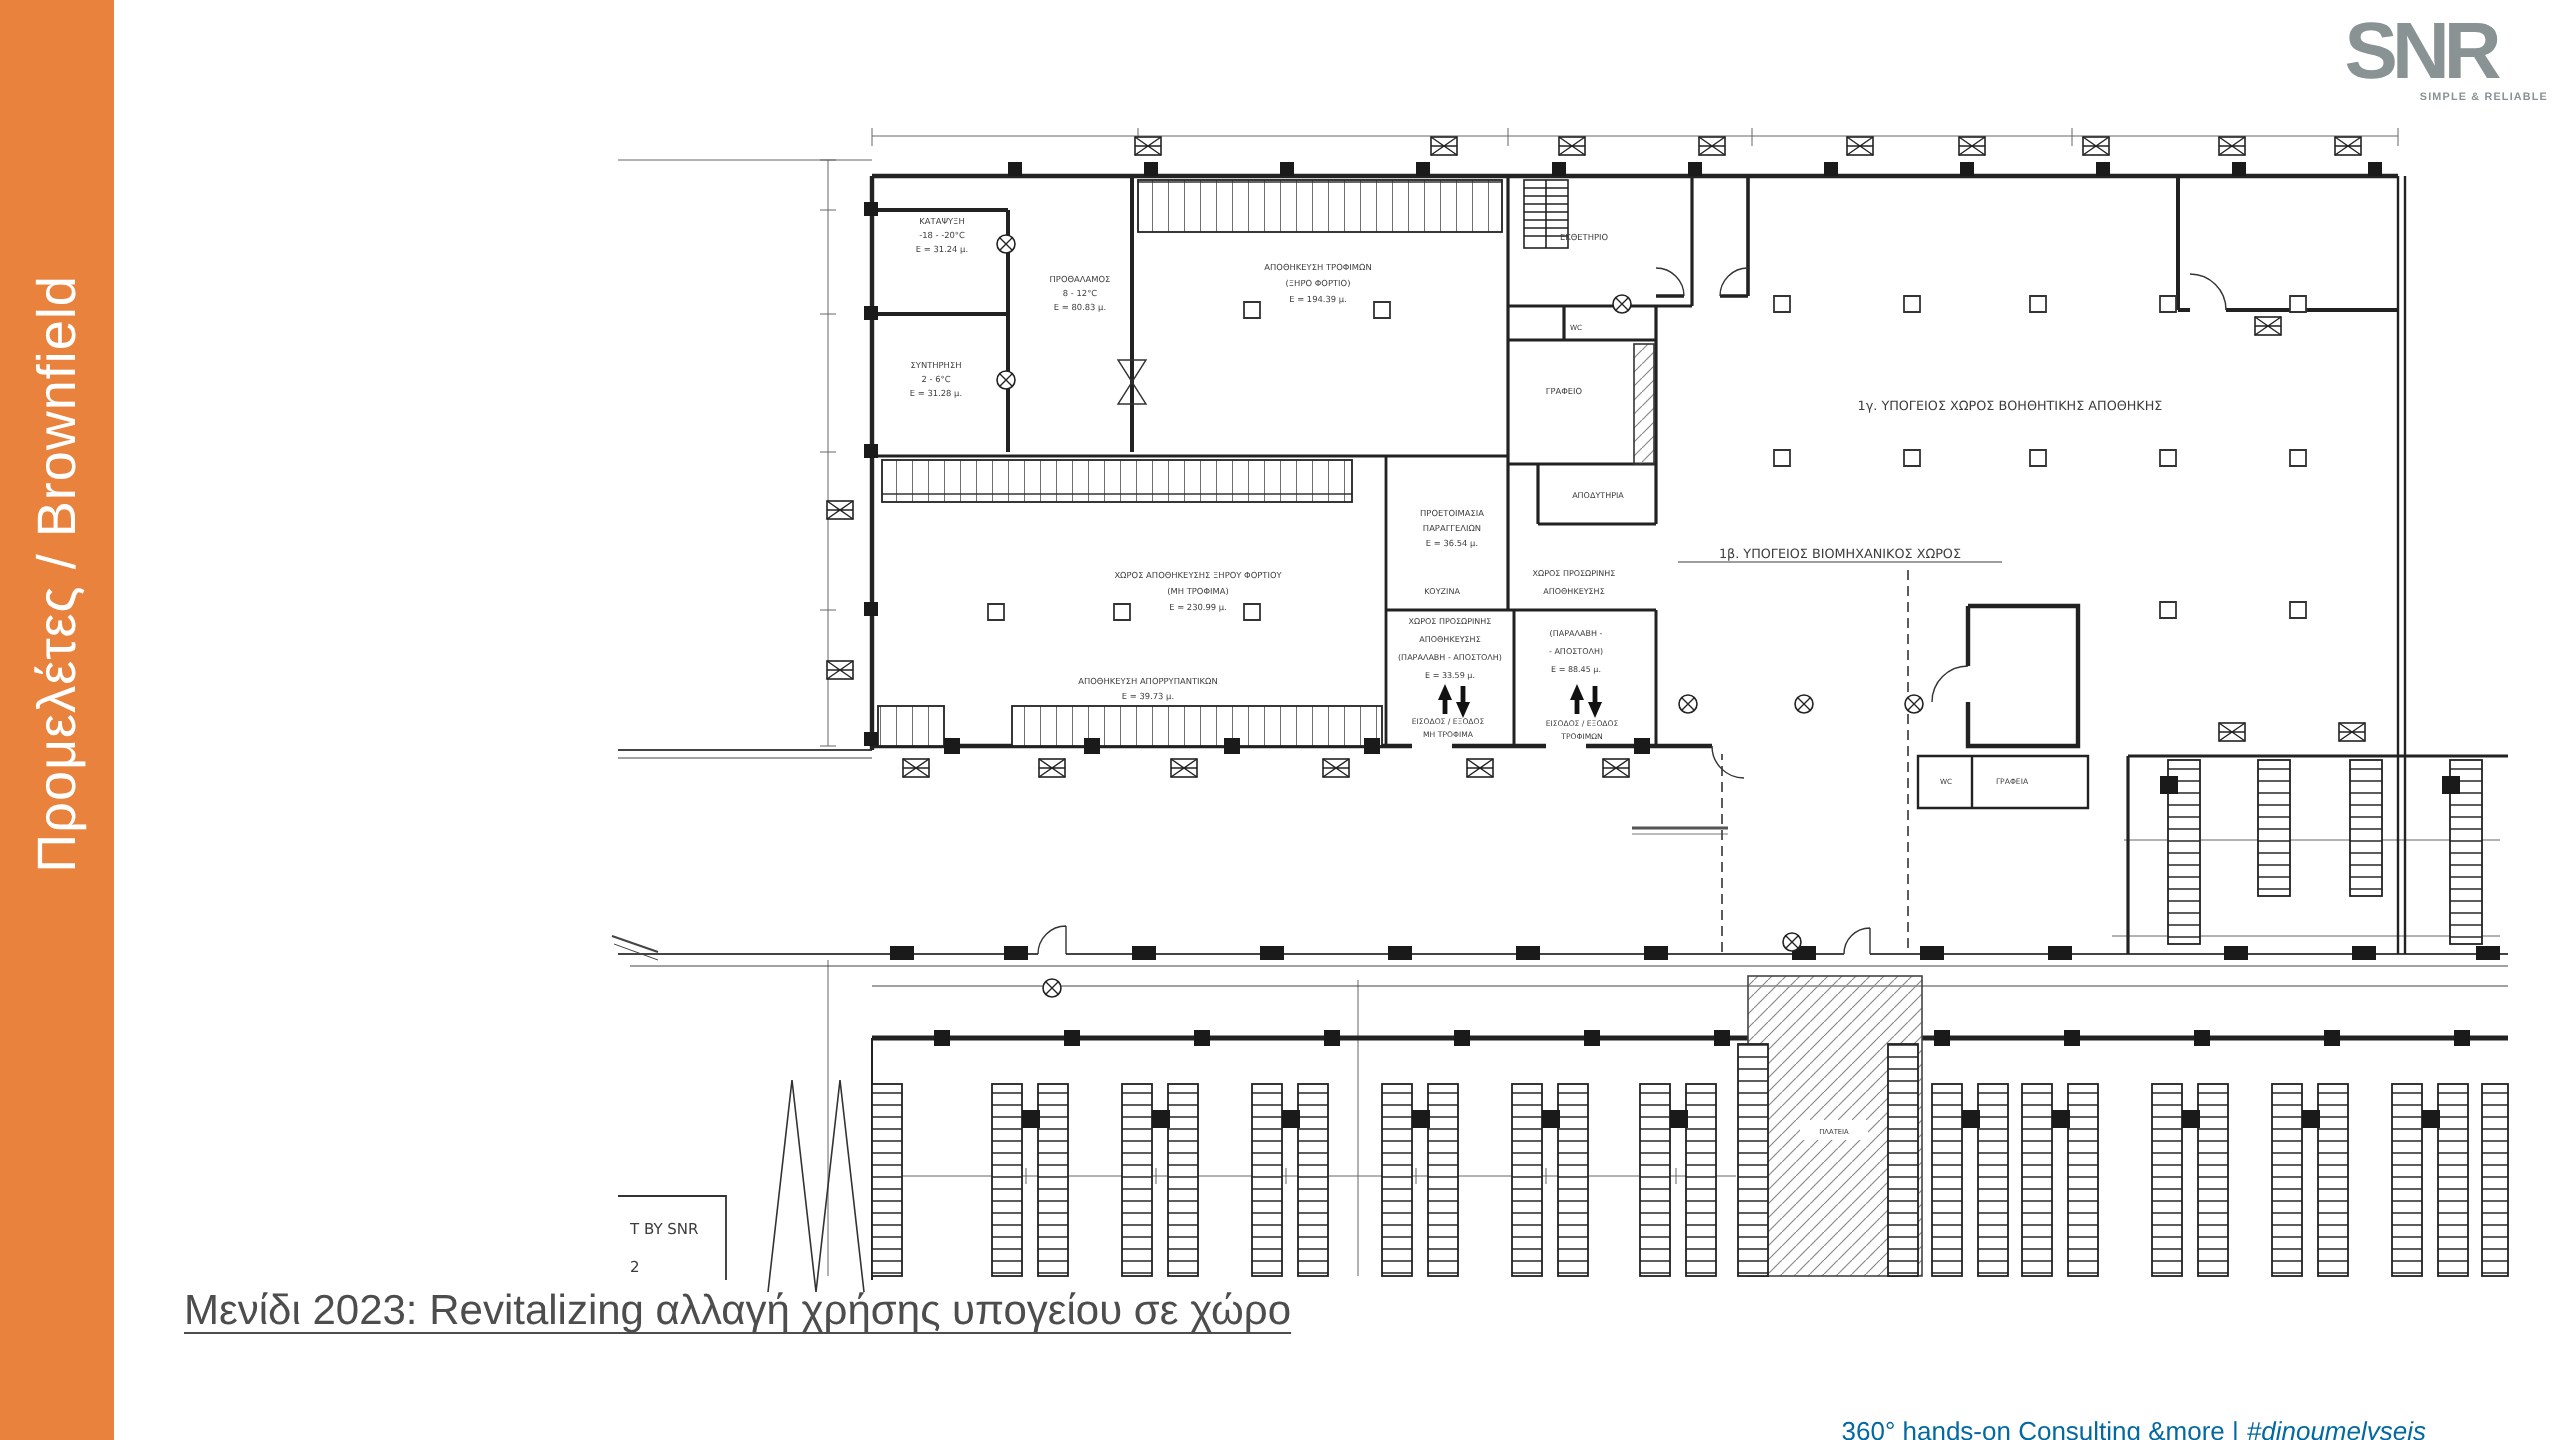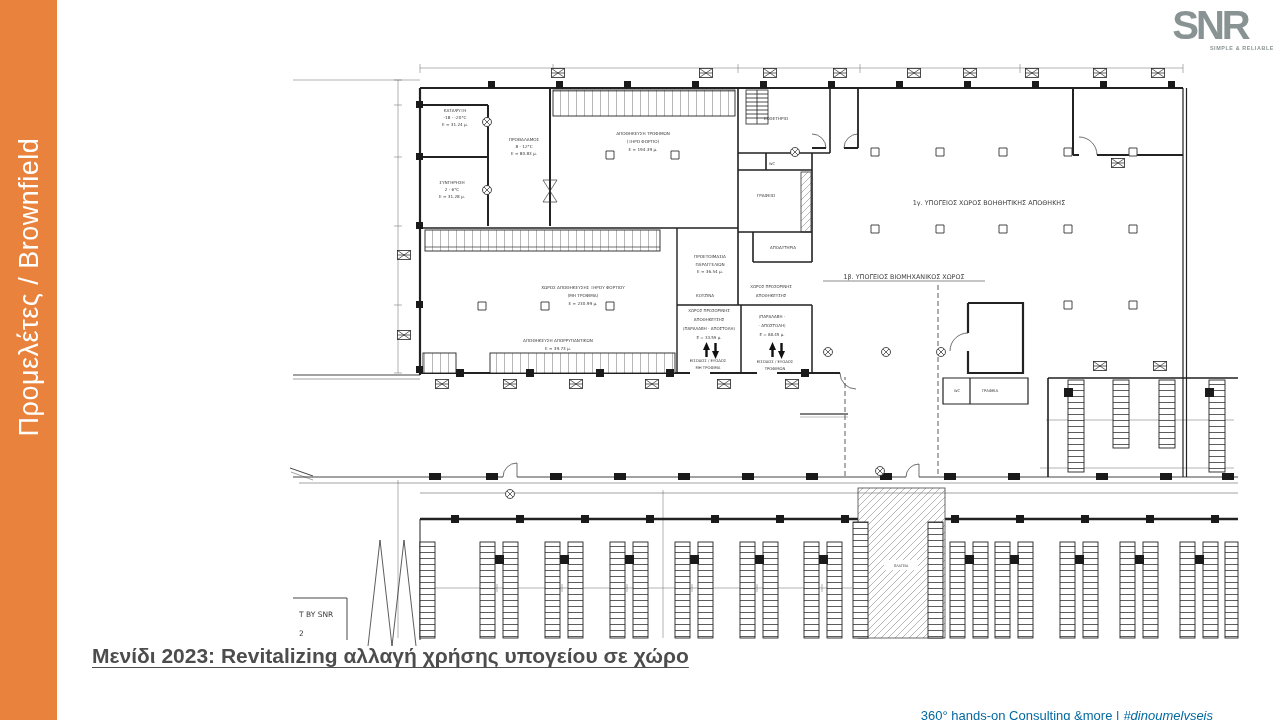--- a/index.html
+++ b/index.html
@@ -5,24 +5,24 @@
   html,body{margin:0;padding:0;background:#fff;}
   .slide{position:relative;width:1280px;height:720px;background:#fff;overflow:hidden;
          font-family:"Liberation Sans","DejaVu Sans",sans-serif;}
   .sidebar{position:absolute;left:0;top:0;width:57px;height:720px;background:#E8823C;}
   .sidebar-label{position:absolute;left:50%;top:287px;transform:translate(-50%,-50%) rotate(-90deg);
          transform-origin:center;white-space:nowrap;color:#fff;font-size:27px;letter-spacing:.5px;}
   .logo{position:absolute;left:1146px;top:4px;width:132px;height:54px;}
   .logo text{font-family:"Liberation Sans","DejaVu Sans",sans-serif;}
   .logo .big{font-size:40px;font-weight:bold;letter-spacing:-3px;}
   .logo .tag{font-size:5.4px;font-weight:bold;letter-spacing:.6px;}
-  .plan-wrap{position:absolute;left:285px;top:55px;width:955px;height:600px;}
+  .plan-wrap{position:absolute;left:301px;top:55px;width:955px;height:600px;}
   .caption{position:absolute;left:92px;top:642px;width:680px;color:#4d4d4d;font-size:21px;line-height:28px;}
   .caption span{display:block;text-decoration:underline;text-underline-offset:4px;
-         text-decoration-thickness:1.3px;margin-bottom:2px;font-weight:bold;}
+         text-decoration-thickness:1.3px;margin-bottom:2px;}
   .footer{position:absolute;right:67px;top:708px;color:#0369a1;font-size:13px;white-space:nowrap;}
   .footer .tag{font-style:italic;margin-left:4px;}
 </style>
 </head>
 <body>
 
 <div class="slide">
 
   <aside class="sidebar" style="background: rgb(232, 130, 60);">
     <span class="sidebar-label">Προμελέτες / Brownfield</span>

